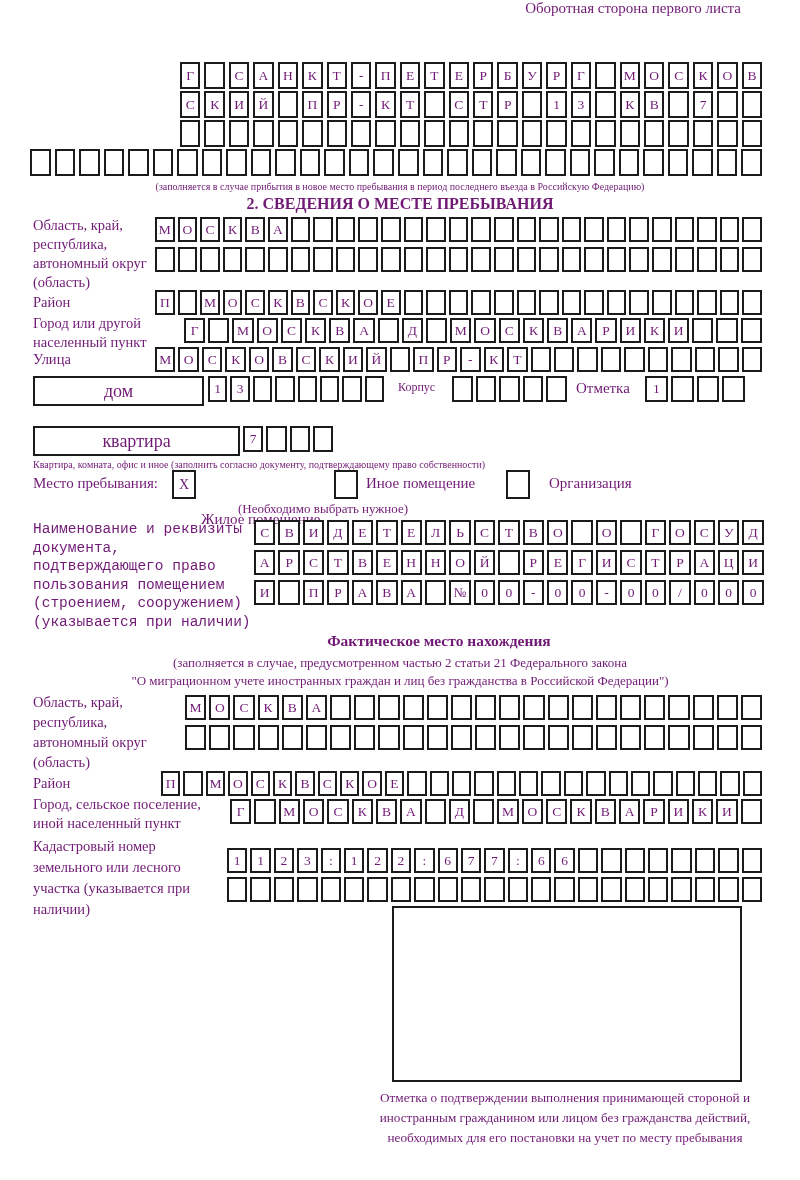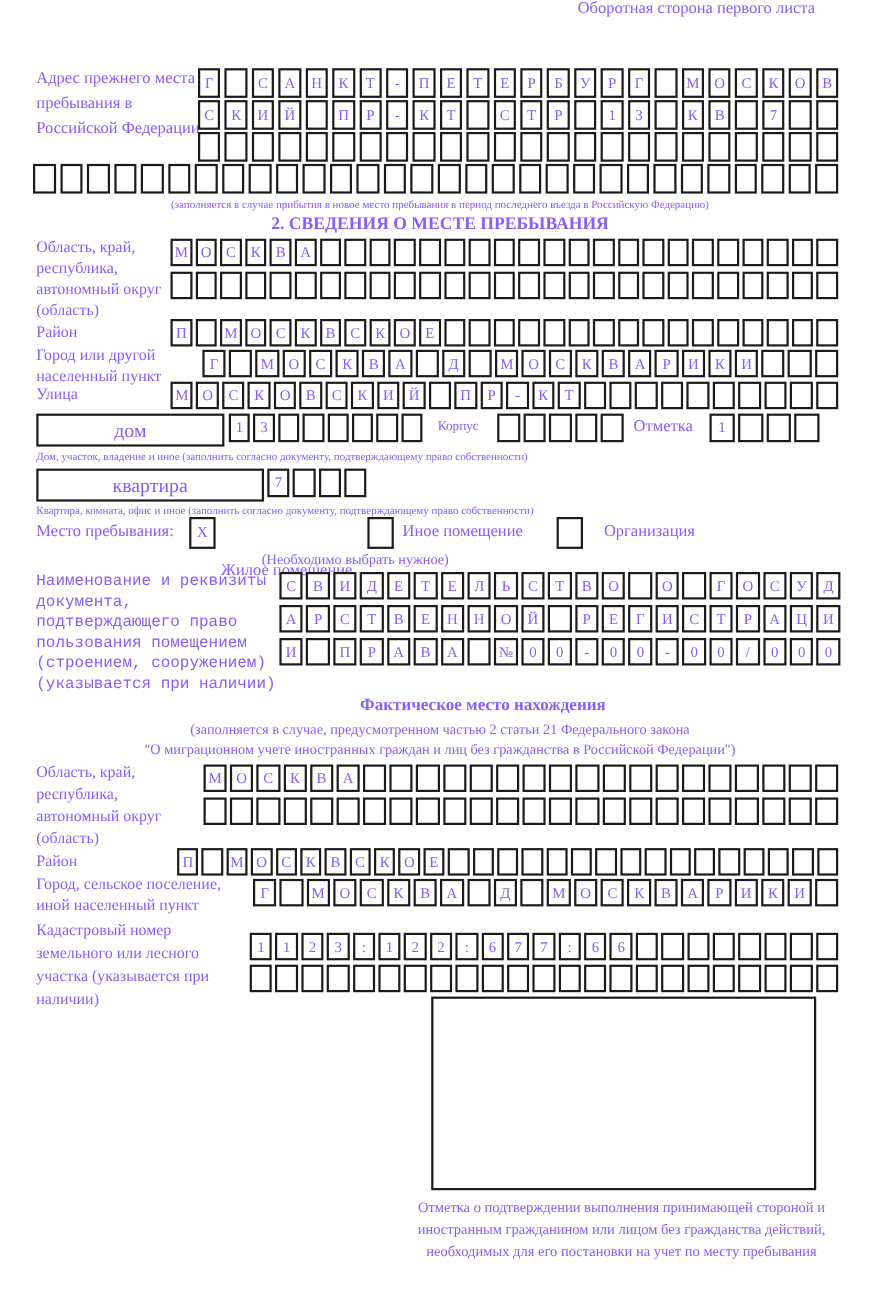--- a/index.html
+++ b/index.html
@@ -1,16 +1,16 @@
 <!DOCTYPE html>
 <html><head>
 <meta charset="utf-8">
 <style>
   html,body{margin:0;padding:0;background:#fff;}
-  #page{position:relative;width:800px;height:1180px;background:#fff;color:#8b5cf6;
+  #page{position:relative;width:800px;height:1180px;background:#fff;color:#701a75;
         font-family:"Liberation Serif","DejaVu Serif",serif;overflow:hidden;}
   .abs{position:absolute;}
   .label{font-size:14.5px;line-height:19px;}
   .lh21{line-height:21px;}
   .note{font-size:10px;line-height:15px;}
   .center{text-align:center;}
   .bold{font-weight:bold;}
   .cellrow{display:flex;gap:3px;}
   .gap4{gap:4px;}
   .cell{flex:1 1 0;border:2px solid #1b1b1b;background:#fff;display:flex;
@@ -22,21 +22,20 @@
   .optlab{font-size:15px;}
   .bigbox{border:2px solid #1b1b1b;background:#fff;}
 </style>
 </head>
 <body>
 
 <div id="page">
 
   <div class="abs" style="left:0;top:22;width:741px;text-align:right;font-size:15px;">Оборотная сторона первого листа</div>
 
-  <div class="abs label" style="left:33px;top:60px;width:150px;font-size:15px;line-height:23px;">Адрес прежнего места пребывания в Российской Федерации</div>
   <div class="abs cellrow gap4" style="left:180px;top:62px;width:582px;height:27px;">
       <span class="cell">Г</span>
       <span class="cell"></span>
       <span class="cell">С</span>
       <span class="cell">А</span>
       <span class="cell">Н</span>
       <span class="cell">К</span>
       <span class="cell">Т</span>
       <span class="cell">-</span>
       <span class="cell">П</span>
@@ -312,21 +311,20 @@
       <span class="cell"></span>
       <span class="cell"></span>
     </div>
   <div class="abs" style="left:576px;top:380px;font-size:15px;">Отметка</div>
   <div class="abs cellrow" style="left:645px;top:376px;width:100px;height:26px;">
       <span class="cell">1</span>
       <span class="cell"></span>
       <span class="cell"></span>
       <span class="cell"></span>
     </div>
-  <div class="abs note" style="left:33px;top:408px;width:740px;">Дом, участок, владение и иное (заполнить согласно документу, подтверждающему право собственности)</div>
 
   <div class="abs wbox" style="left:33px;top:426px;width:203px;height:26px;">квартира</div>
   <div class="abs cellrow" style="left:243px;top:426px;width:90px;height:26px;">
       <span class="cell">7</span>
       <span class="cell"></span>
       <span class="cell"></span>
       <span class="cell"></span>
     </div>
   <div class="abs note" style="left:33px;top:457px;width:740px;">Квартира, комната, офис и иное (заполнить согласно документу, подтверждающему право собственности)</div>
 

